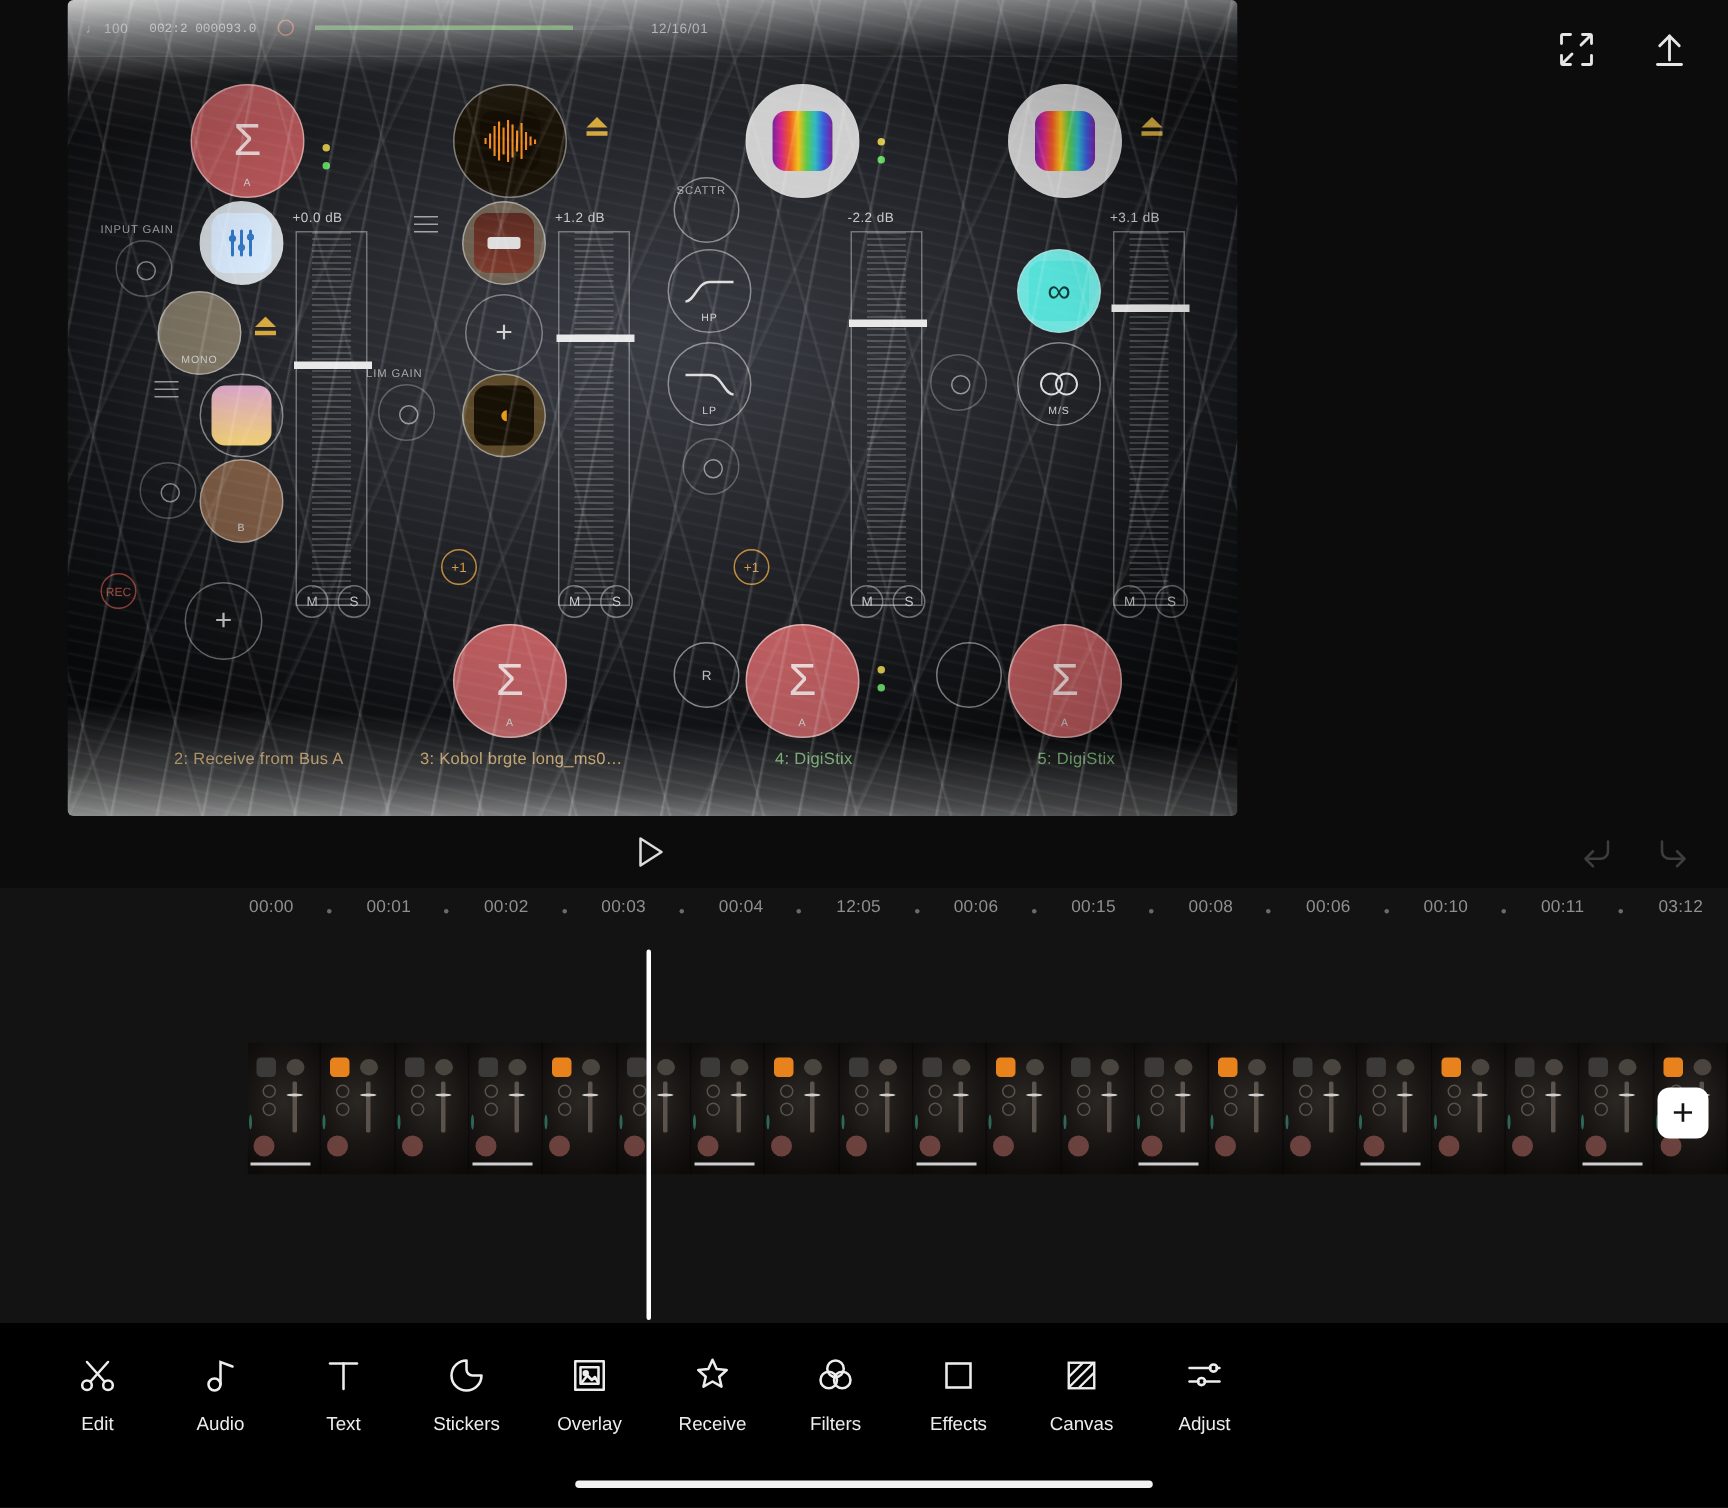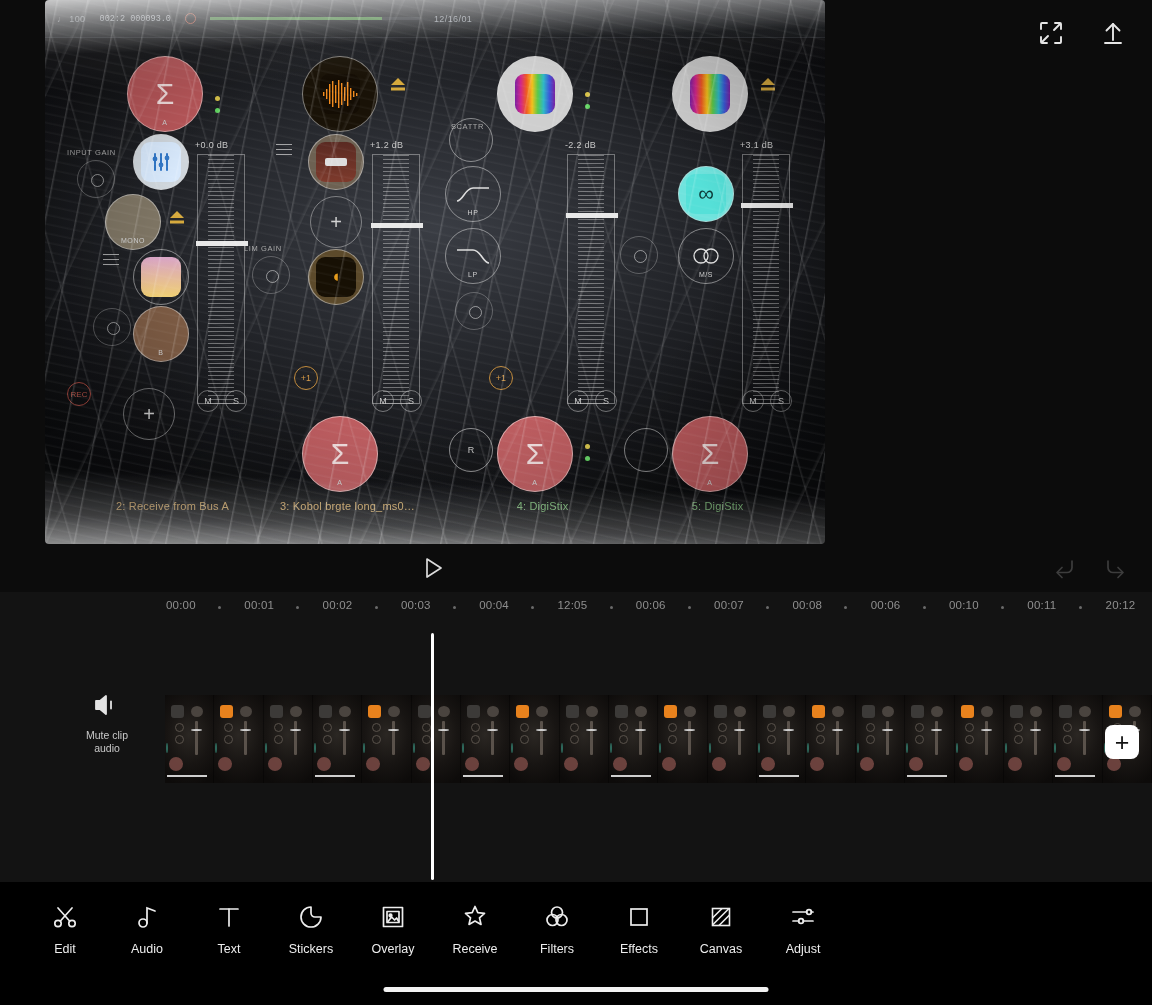--- a/index.html
+++ b/index.html
@@ -493,46 +493,34 @@
         <span class="ruler-item" style="left: 322.6px;">00:02</span>
         <span class="ruler-dot" style="left: 374.6px;"></span>
         <span class="ruler-item" style="left: 400.9px;">00:03</span>
         <span class="ruler-dot" style="left: 452.9px;"></span>
         <span class="ruler-item" style="left: 479.2px;">00:04</span>
         <span class="ruler-dot" style="left: 531.2px;"></span>
         <span class="ruler-item" style="left: 557.5px;">12:05</span>
         <span class="ruler-dot" style="left: 609.5px;"></span>
         <span class="ruler-item" style="left: 635.8px;">00:06</span>
         <span class="ruler-dot" style="left: 687.8px;"></span>
-        <span class="ruler-item" style="left: 714.1px;">00:07</span>
+        <span class="ruler-item" style="left: 714.1px;">00:15</span>
         <span class="ruler-dot" style="left: 766.1px;"></span>
         <span class="ruler-item" style="left: 792.4px;">00:08</span>
         <span class="ruler-dot" style="left: 844.4px;"></span>
         <span class="ruler-item" style="left: 870.7px;">00:06</span>
         <span class="ruler-dot" style="left: 922.7px;"></span>
         <span class="ruler-item" style="left: 949px;">00:10</span>
         <span class="ruler-dot" style="left: 1001px;"></span>
         <span class="ruler-item" style="left: 1027.3px;">00:11</span>
         <span class="ruler-dot" style="left: 1079.3px;"></span>
-        <span class="ruler-item" style="left: 1105.6px;">20:12</span>
+        <span class="ruler-item" style="left: 1105.6px;">03:12</span>
       </div>
   </div>
 
-  <div class="mute-panel">
-    <div>
-      <svg width="30" height="26" viewBox="0 0 30 26" fill="none" stroke="#e4e4e4" stroke-width="1.8" stroke-linejoin="round" stroke-linecap="round">
-        <path d="M4 9h4l6-5v18l-6-5H4z" fill="#e4e4e4"></path>
-        <path d="M19 9.5v7"></path>
-      </svg>
-    </div>
-    <div class="mute-label">
-      <div>Mute clip</div>
-      <div>audio</div>
-    </div>
-  </div>
 
   <div class="clip-row">
     <div class="filmstrip" id="filmstrip">
         <div class="frame-thumb">
           <div class="ft-o" style="left:6px;top:10px;width:13px;height:13px;background:#3c3a38;border-radius:3px;"></div>
           <div class="ft-o" style="left:26px;top:11px;width:12px;height:11px;background:#4a443f;border-radius:50%;"></div>
           <div class="ft-o" style="left:10px;top:28px;width:9px;height:9px;border:1px solid #59524b;border-radius:50%;"></div>
           <div class="ft-o" style="left:10px;top:40px;width:9px;height:9px;border:1px solid #59524b;border-radius:50%;"></div>
           <div class="ft-o" style="left:30px;top:26px;width:3px;height:34px;background:#5a524b;border-radius:1px;"></div>
           <div class="ft-o" style="left:26px;top:34px;width:11px;height:2px;background:#cfcfcf;"></div>

